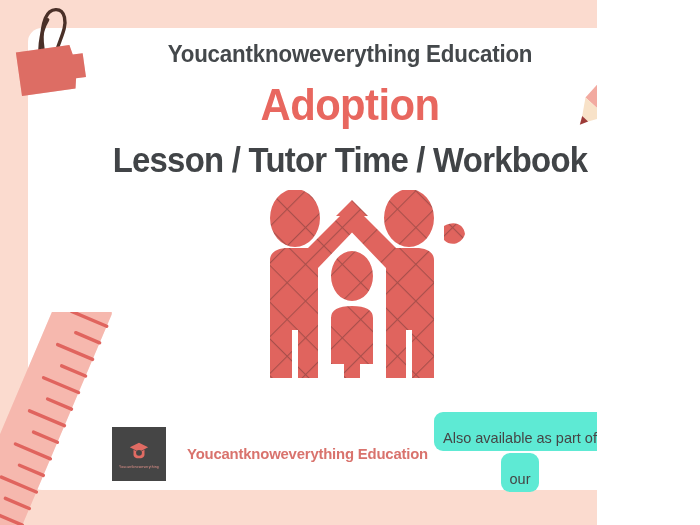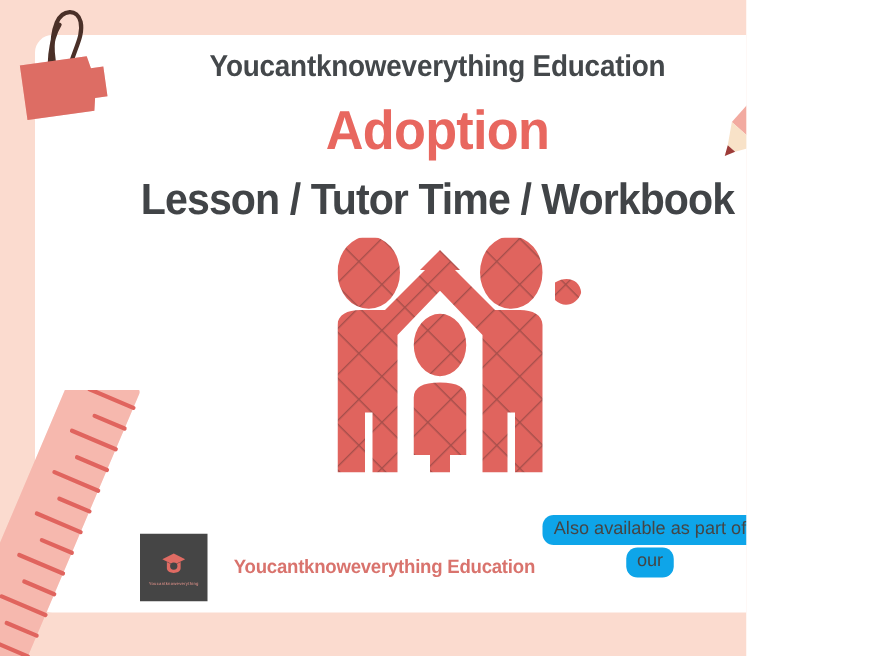--- a/index.html
+++ b/index.html
@@ -113,23 +113,23 @@
     position: absolute;
     left: 414px;
     top: 411px;
     width: 212px;
     z-index: 6;
     text-align: center;
     line-height: 0;
   }
   .badge-line {
     display: inline-block;
-    background: #0ea5e9;
+    background: #5eead4;
     border-radius: 9px;
-    padding: 3px 9px 4px;
+    padding: 18px 9px 4px;
     margin: 1px 0;
     font-size: 14.5px;
     color: #454545;
     line-height: 17px;
     white-space: nowrap;
   }
   .badge-line.strong {
     font-weight: bold;
     font-size: 14.5px;
   }

